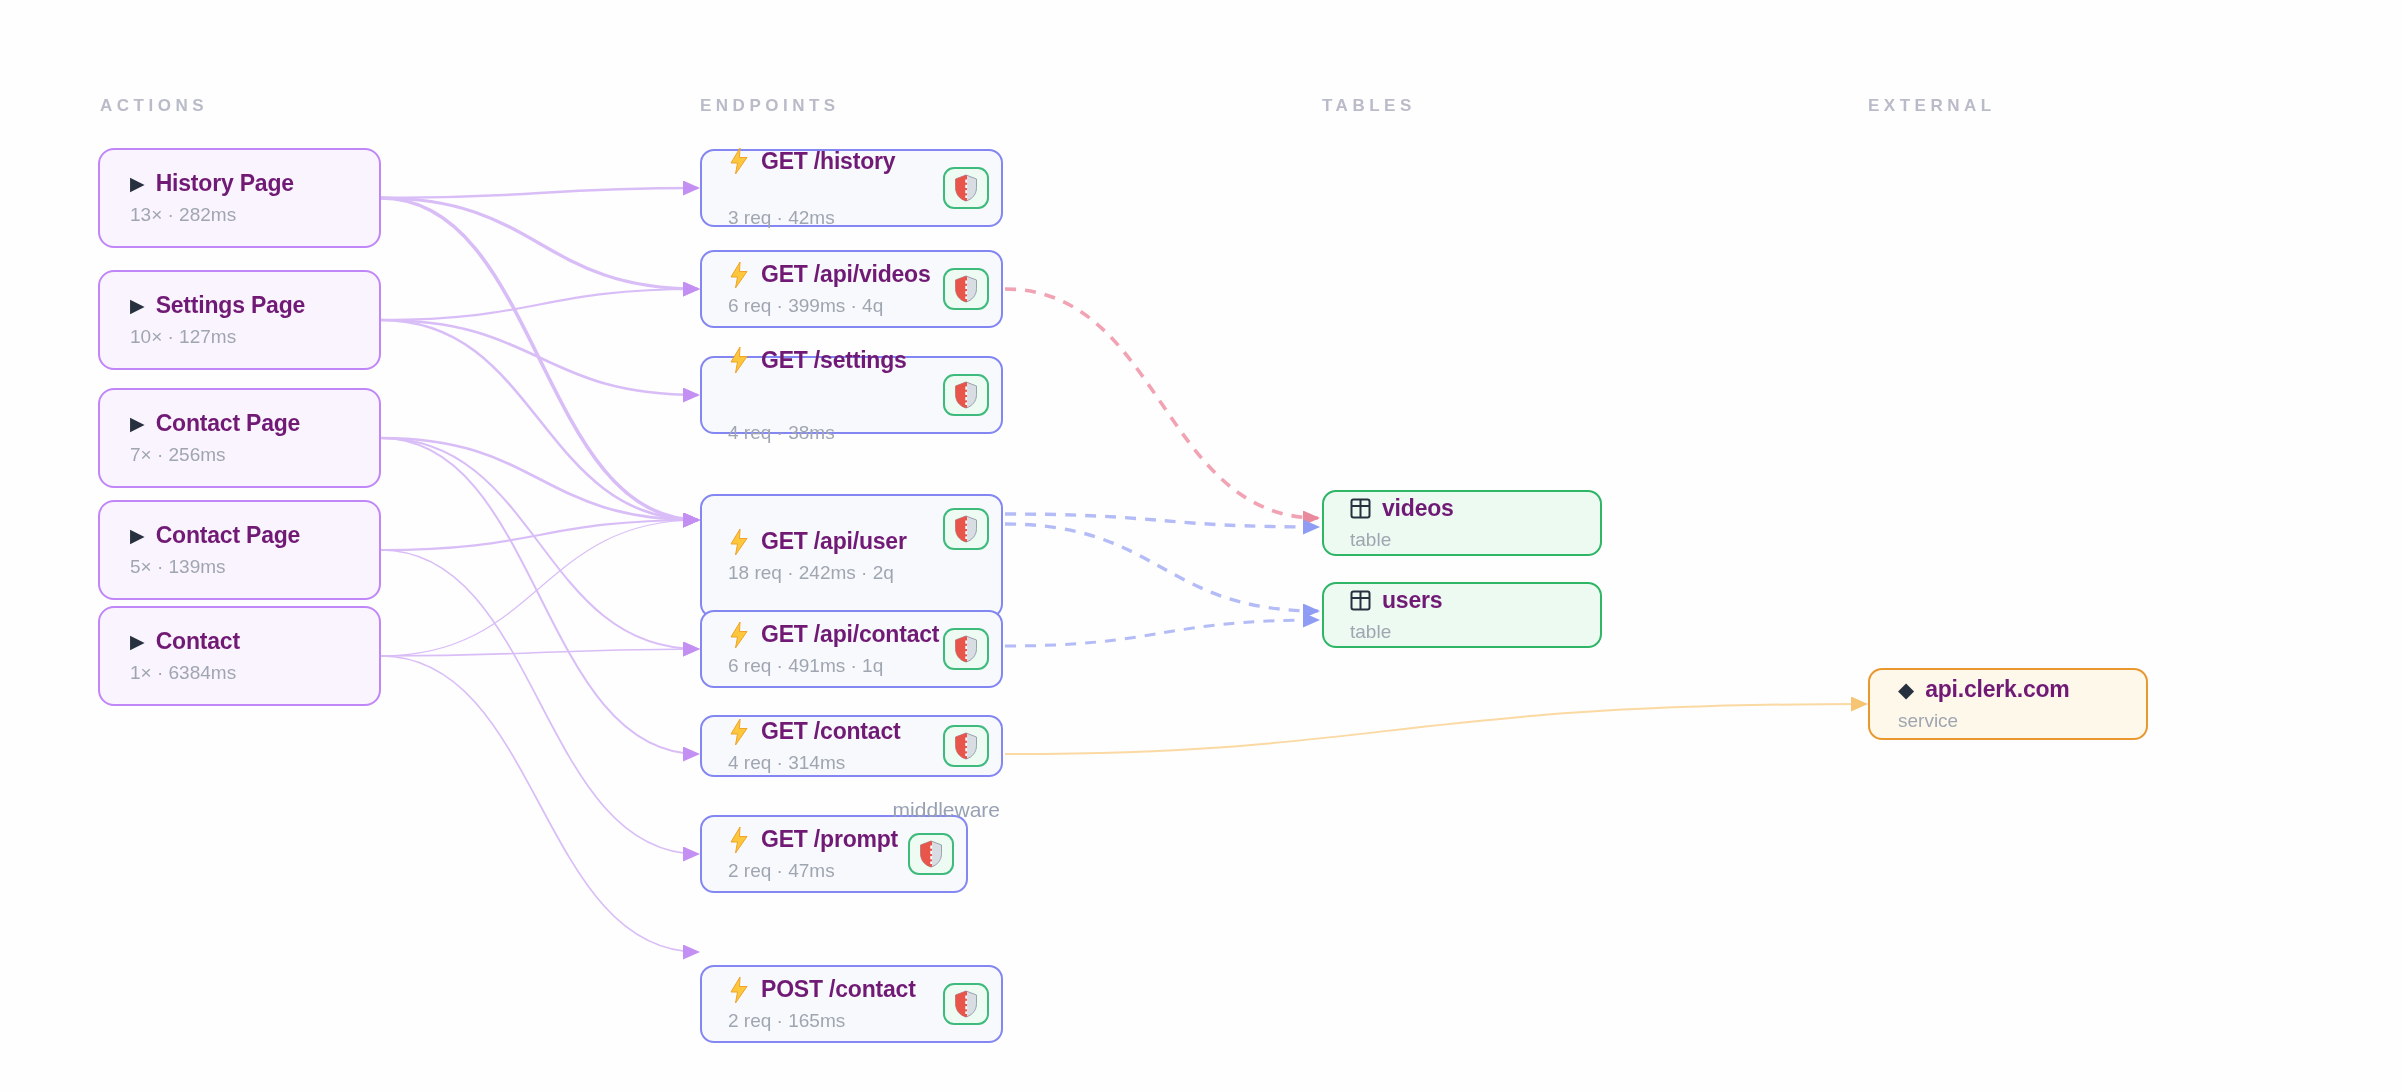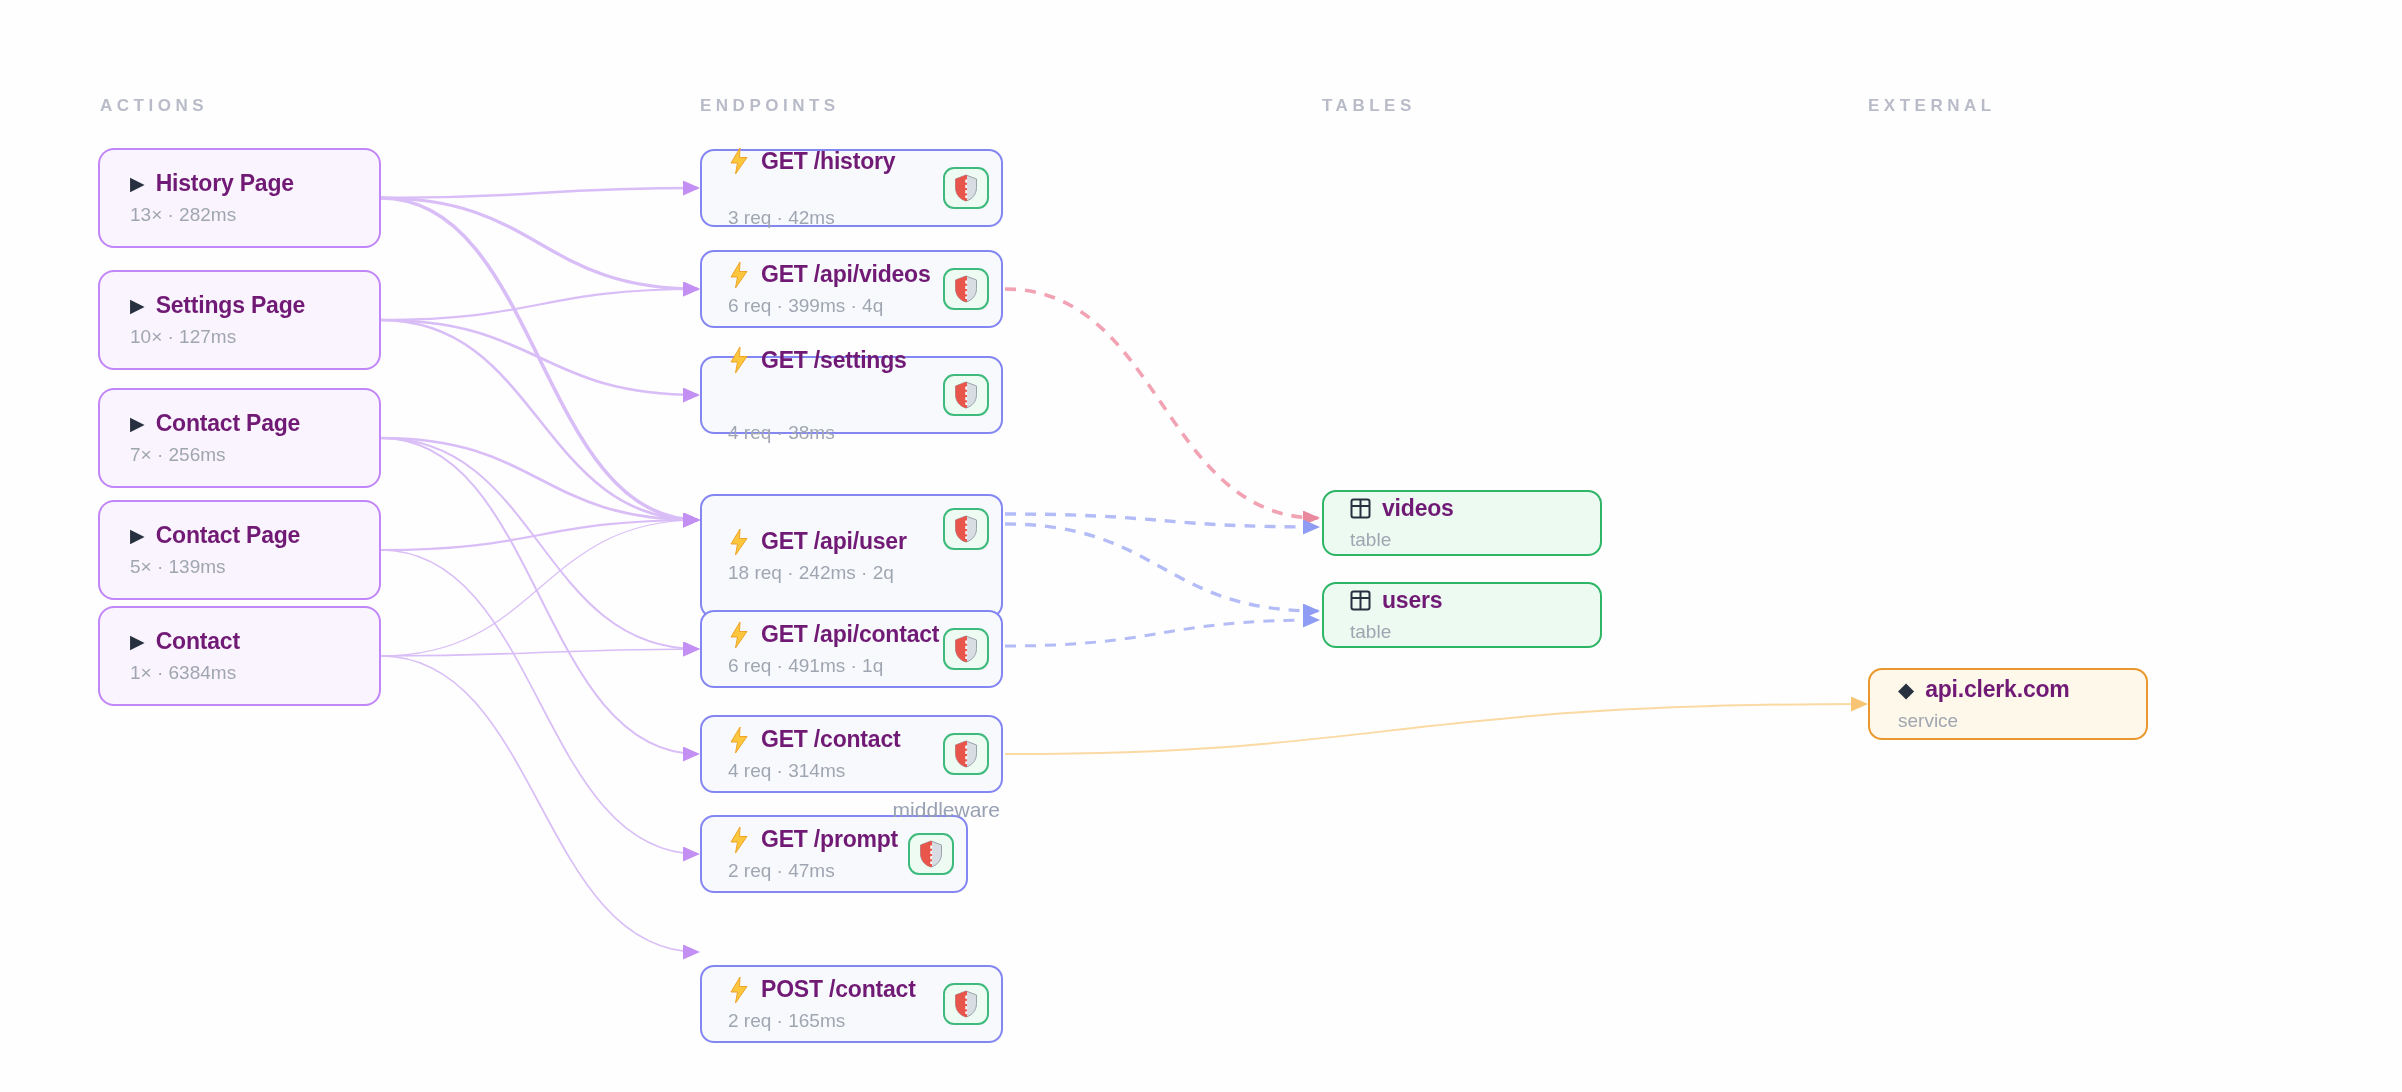--- a/index.html
+++ b/index.html
@@ -240,21 +240,21 @@
               </clipPath>
               <path d="M12 1 L22.5 5 V13.5 C22.5 20.5 18 25.3 12 27 C6 25.3 1.5 20.5 1.5 13.5 V5 Z" fill="#e8564b" clip-path="url(#shl)"></path>
               <rect x="11.3" y="5.5" width="1.8" height="3.2" fill="#fff"></rect>
               <rect x="11.3" y="10.8" width="1.8" height="3.2" fill="#fff"></rect>
               <rect x="11.3" y="16.1" width="1.8" height="3.2" fill="#fff"></rect>
               <rect x="11.3" y="21.4" width="1.8" height="2.6" fill="#fff"></rect>
             </svg>
           </span>
         </span>
       </div>
-      <div class="node t-endpoint" style="left: 700px; top: 715px; width: 303px; height: 78px;">
+      <div class="node t-endpoint" style="left: 700px; top: 715px; width: 303px; height: 62px;">
         <div class="row">
           <span style="display:flex;">
             <svg width="22" height="26" viewBox="0 0 22 26">
               <polygon points="12,0 3,15 9.5,15 7.5,26 19,9.5 11.5,9.5" fill="#fcc63d" stroke="#f0a229" stroke-width="1" stroke-linejoin="round"></polygon>
             </svg>
           </span>
           <span class="title">GET /contact</span>
         </div>
         <div class="sub">4 req · 314ms</div>
         <span class="badge">

